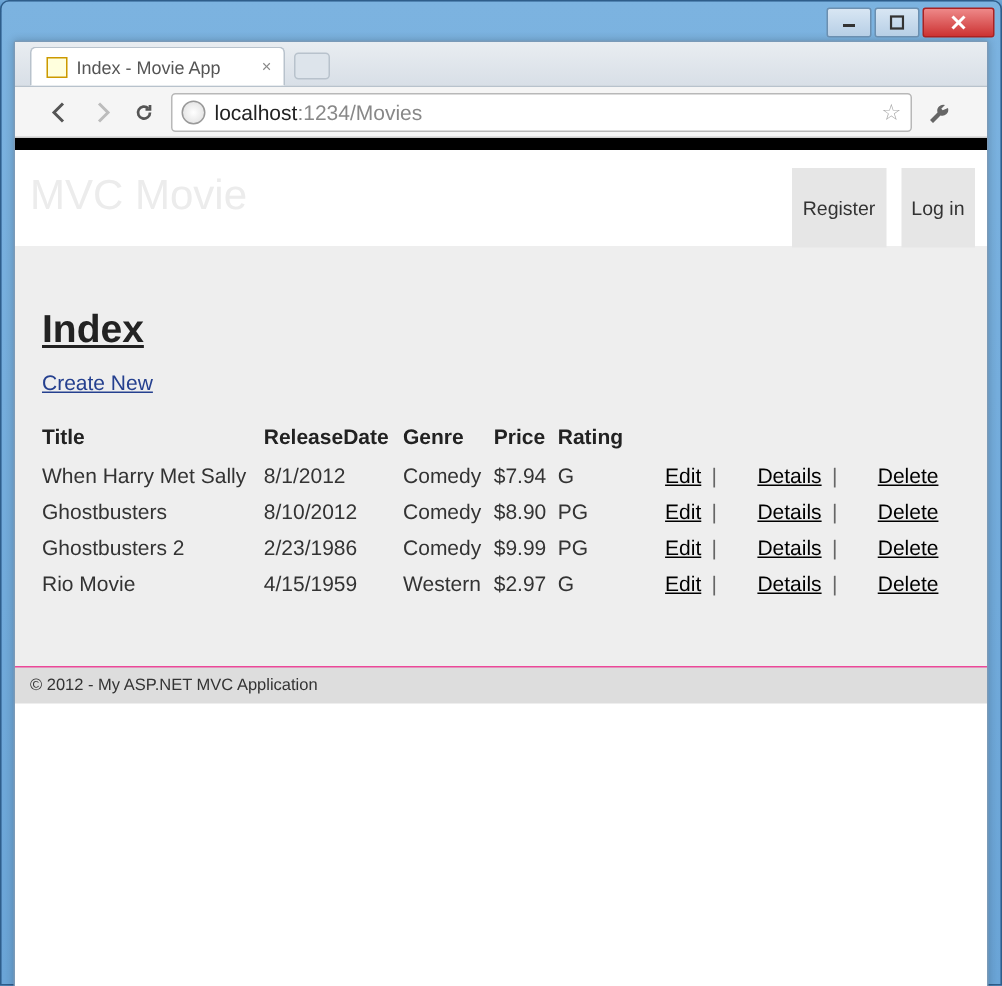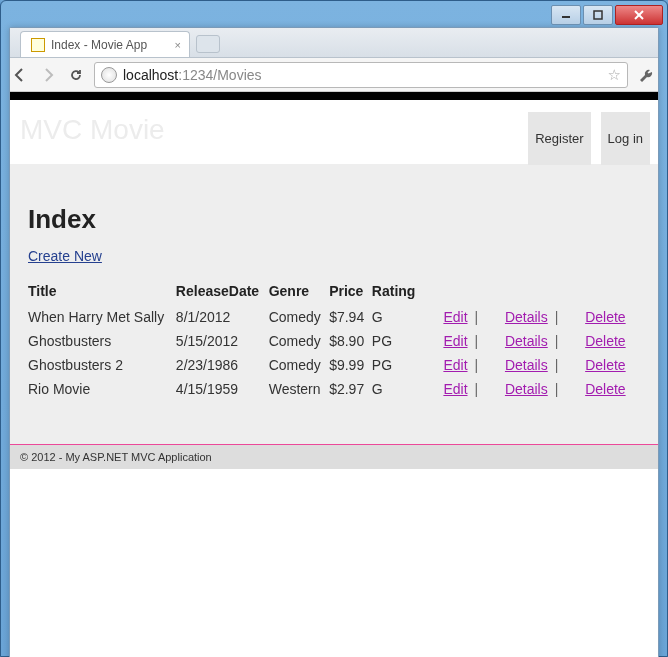--- a/index.html
+++ b/index.html
@@ -84,21 +84,21 @@
     width: 24px; height: 18px;
     margin-left: 6px; margin-bottom: 4px;
     background: #dde4eb;
     border: 1px solid #b8c2cc;
     border-radius: 3px;
   }
   .toolbar {
     height: 34px;
     display: flex; align-items: center;
     gap: 8px;
-    padding: 0 0;
+    padding: 0 20px;
     border-bottom: 1px solid #ccc;
     background: #f5f5f5;
   }
   .navbtn {
     width: 20px; height: 20px;
     display: flex; align-items: center; justify-content: center;
   }
   .navbtn svg { display: block; }
   .navbtn.disabled { opacity: .35; }
   .omnibox {
@@ -170,20 +170,21 @@
   .page-body {
     background: #eee;
     padding: 40px 18px 20px 18px;
     min-height: 280px;
   }
   h1.page-title {
     font-size: 26px;
     font-weight: 700;
     color: #222;
     margin-bottom: 12px;
+    text-decoration: underline;
   }
   .create-link {
     color: #25408f;
     text-decoration: underline;
     font-size: 14px;
   }
   table.movies {
     margin-top: 14px;
     border-collapse: collapse;
     font-size: 14px;
@@ -194,21 +195,21 @@
     text-align: left;
     font-weight: 700;
     padding: 4px 6px 6px 0;
     color: #222;
   }
   table.movies td {
     padding: 4px 6px 4px 0;
     vertical-align: top;
   }
   .row-actions a {
-    color: #a21caf;
+    color: #000000;
     margin-left: 20px;
   }
   .row-actions .sep { padding: 0 3px; color: #666; }
   .footer {
     border-top: 1px solid #ec4899;
     background: #ddd;
     font-size: 11px;
     color: #333;
     padding: 6px 10px;
   }
@@ -306,21 +307,21 @@
               <tr>
                 <td>When Harry Met Sally</td>
                 <td>8/1/2012</td>
                 <td>Comedy</td>
                 <td>$7.94</td>
                 <td>G</td>
                 <td class="row-actions"><a href="#">Edit</a> <span class="sep">|</span> <a href="#">Details</a> <span class="sep">|</span> <a href="#">Delete</a></td>
               </tr>
               <tr>
                 <td>Ghostbusters</td>
-                <td>5/15/2012</td>
+                <td>8/10/2012</td>
                 <td>Comedy</td>
                 <td>$8.90</td>
                 <td>PG</td>
                 <td class="row-actions"><a href="#">Edit</a> <span class="sep">|</span> <a href="#">Details</a> <span class="sep">|</span> <a href="#">Delete</a></td>
               </tr>
               <tr>
                 <td>Ghostbusters 2</td>
                 <td>2/23/1986</td>
                 <td>Comedy</td>
                 <td>$9.99</td>

